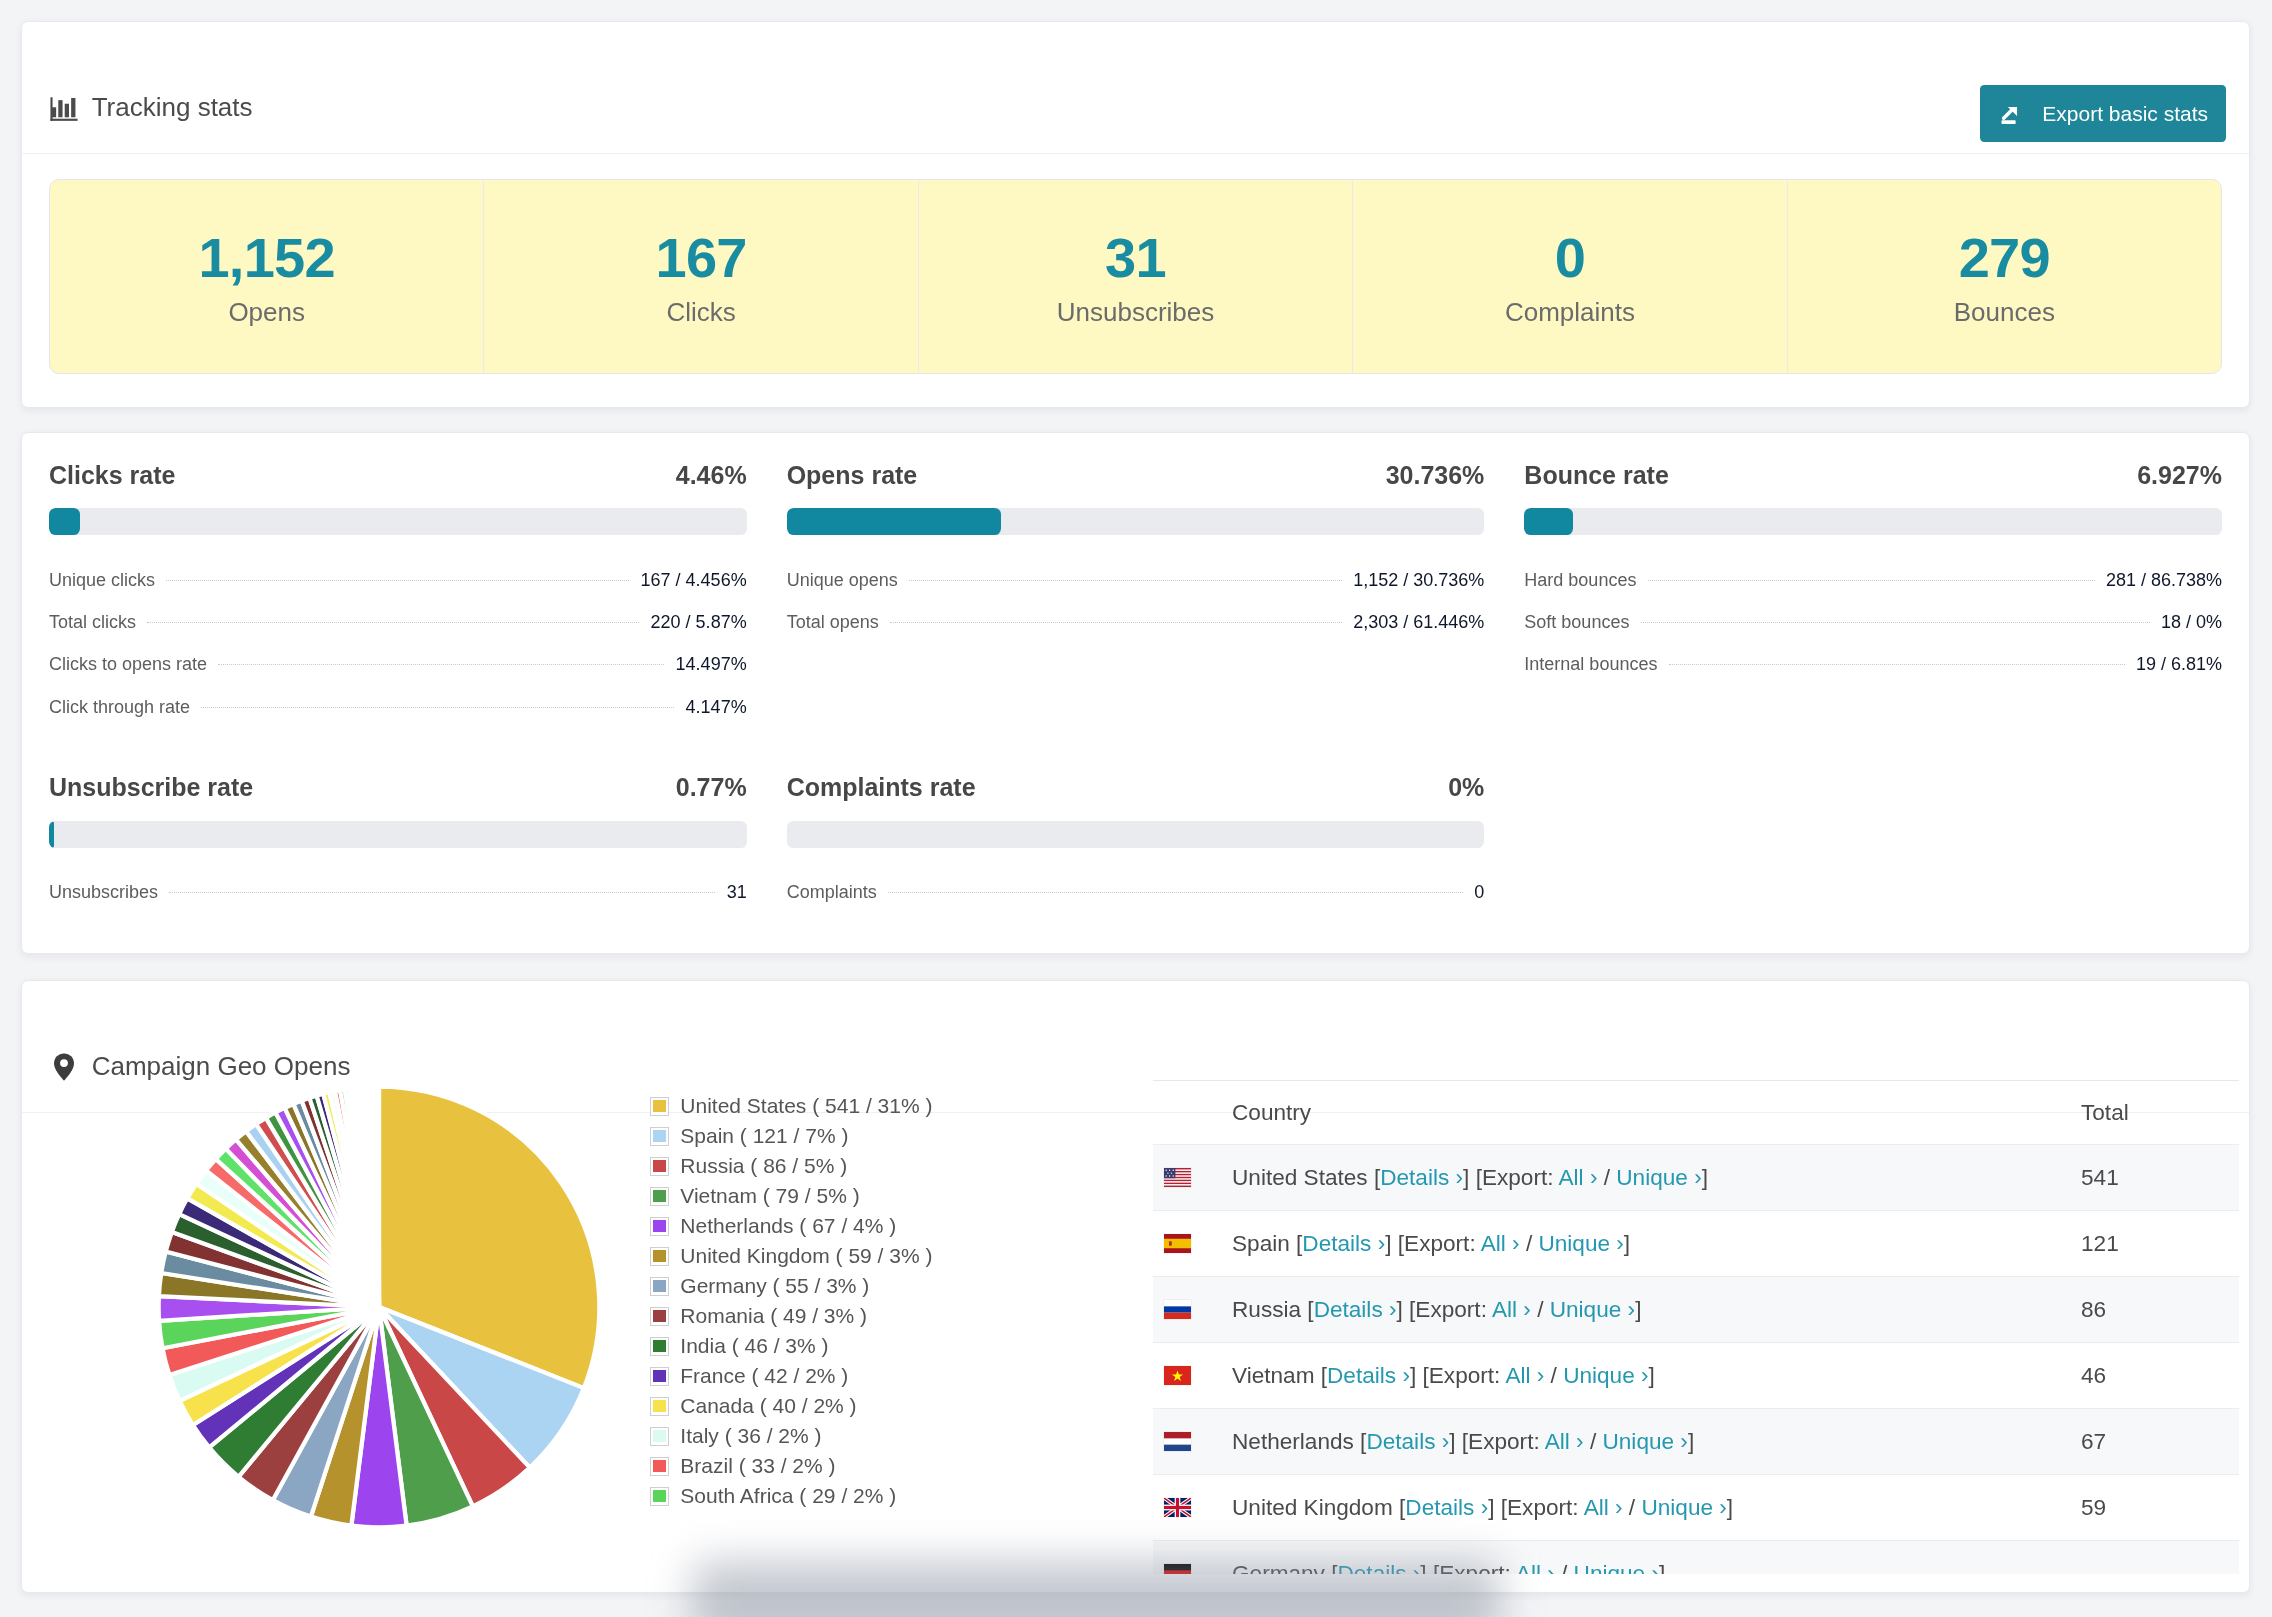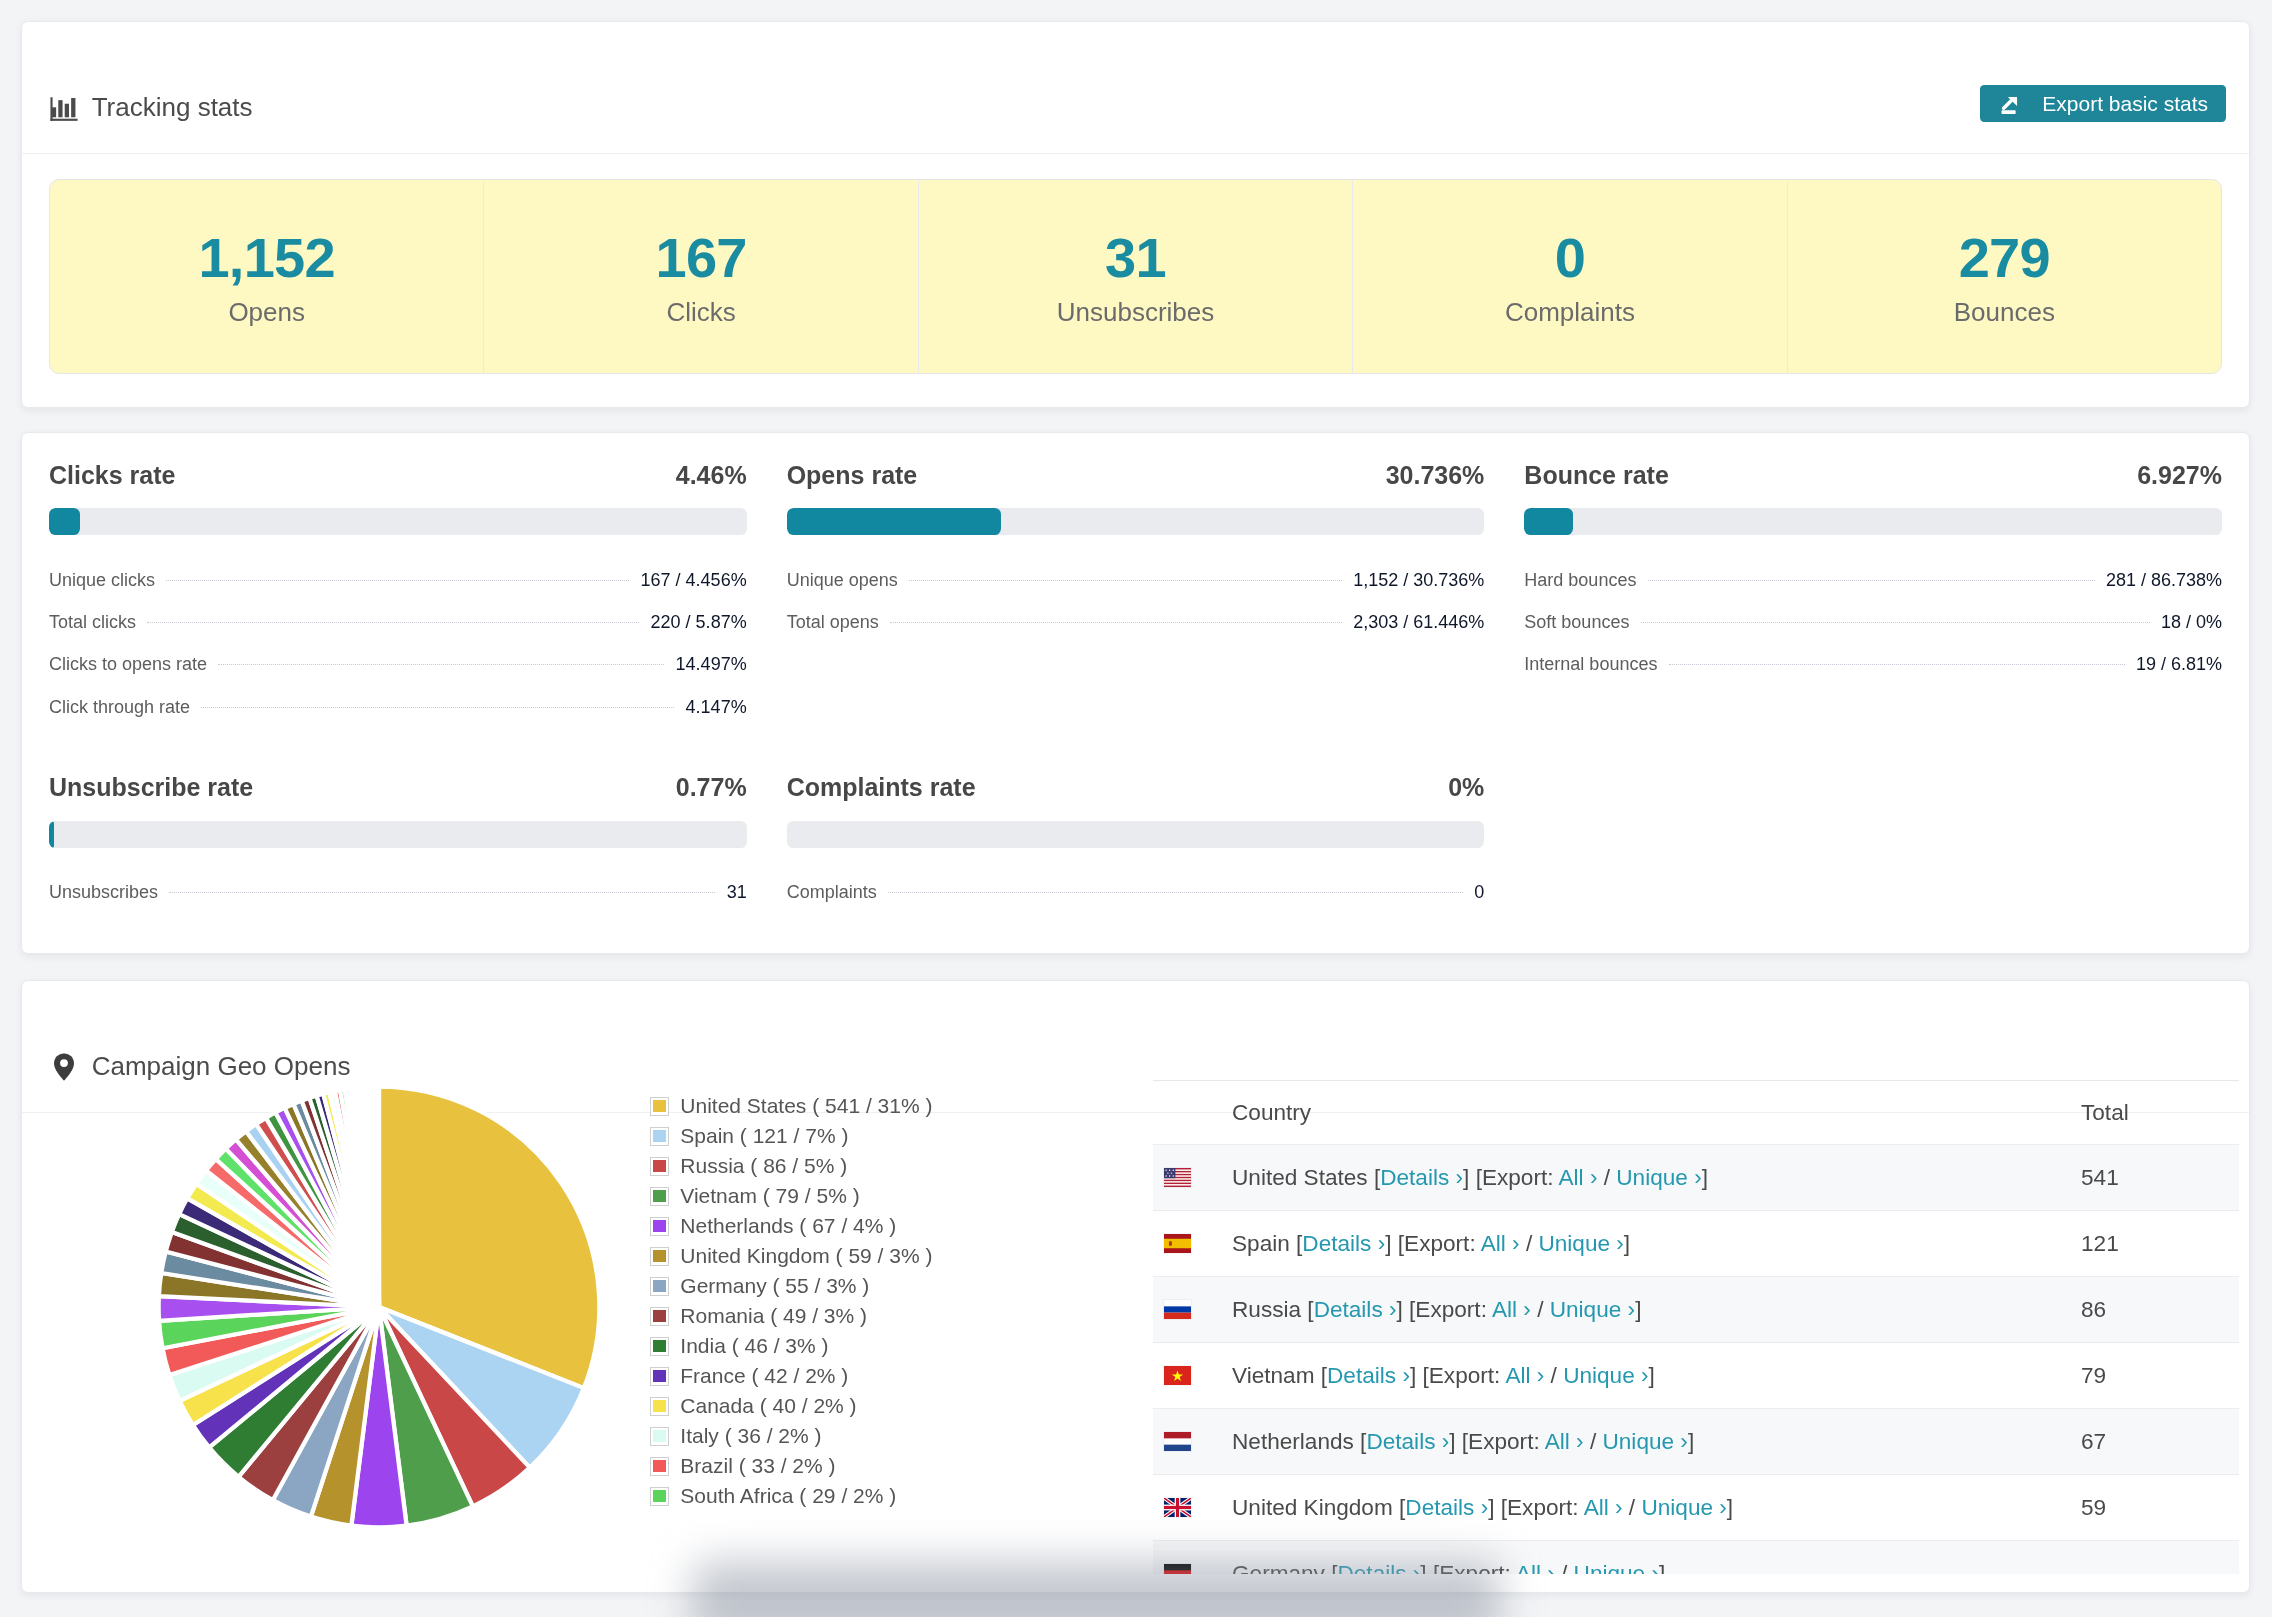--- a/index.html
+++ b/index.html
@@ -9,21 +9,21 @@
   .card { position:absolute; left:21px; width:2229px; background:#ffffff;
           border:0.7px solid #e7e9ed; border-radius:7px;
           box-shadow:0 2.1px 7px rgba(40,50,70,.07); }
 
   
   #card-tracking { top:21px; height:387px; }
   .card-header { height:92px; display:flex; align-items:center; padding:0 27px;
                  border-bottom:1.4px solid #eef0f2; position:relative;margin-top:40px; }
   .card-title { font-size:26px; color:#4b4b4b; display:flex; align-items:center; gap:12.7px; }
   .title-icon { width:30px; height:30px; flex:0 0 auto; }
-  .export-btn { position:absolute; right:22.6px; top:23px; height:37px;
+  .export-btn { position:absolute; right:22.6px; top:23px; height:57px;
                 background:#1e8698; color:#ffffff; font-size:21px;
                 border:none; border-radius:4.2px; padding:0 18.4px;
                 display:flex; align-items:center; gap:20px; cursor:pointer;
                 font-family:"Liberation Sans", sans-serif; }
   .stats-box { margin:25.4px 27px 0 27px; border:0.7px solid #e4e6ea; border-radius:10px;
                display:flex; background:#fef9c3; height:195px; }
   .stat-cell { flex:1 1 0; border-right:0.7px solid #e9eaee; display:flex;
                flex-direction:column; align-items:center; justify-content:center; gap:7px; }
   .stat-cell:last-child { border-right:none; }
   .stat-value { font-size:56px; font-weight:bold; color:#1a8ca2; letter-spacing:-0.7px; }
@@ -450,21 +450,21 @@
             <td class="c-total">86</td>
           </tr>
           <tr>
             <td class="c-flag">
               <svg class="flag-svg" viewBox="0 0 38 26" preserveAspectRatio="none">
                 <rect width="38" height="26" fill="#DA251D"></rect>
                 <path d="M19 6 L20.9 11.6 L26.8 11.6 L22 15 L23.8 20.6 L19 17.2 L14.2 20.6 L16 15 L11.2 11.6 L17.1 11.6 Z" fill="#FFFF00"></path>
               </svg>
             </td>
             <td class="c-name"><span>Vietnam</span> <span>[</span><a class="geo-link">Details ›</a><span>]</span> <span>[</span><span>Export:</span> <a class="geo-link">All ›</a><span> / </span><a class="geo-link">Unique ›</a><span>]</span></td>
-            <td class="c-total">79</td>
+            <td class="c-total">46</td>
           </tr>
           <tr>
             <td class="c-flag">
               <svg class="flag-svg" viewBox="0 0 38 26" preserveAspectRatio="none">
                 <rect width="38" height="26" fill="#fff"></rect>
                 <rect width="38" height="8.7" fill="#AE1C28"></rect>
                 <rect y="17.3" width="38" height="8.7" fill="#21468B"></rect>
               </svg>
             </td>
             <td class="c-name"><span>Netherlands</span> <span>[</span><a class="geo-link">Details ›</a><span>]</span> <span>[</span><span>Export:</span> <a class="geo-link">All ›</a><span> / </span><a class="geo-link">Unique ›</a><span>]</span></td>

